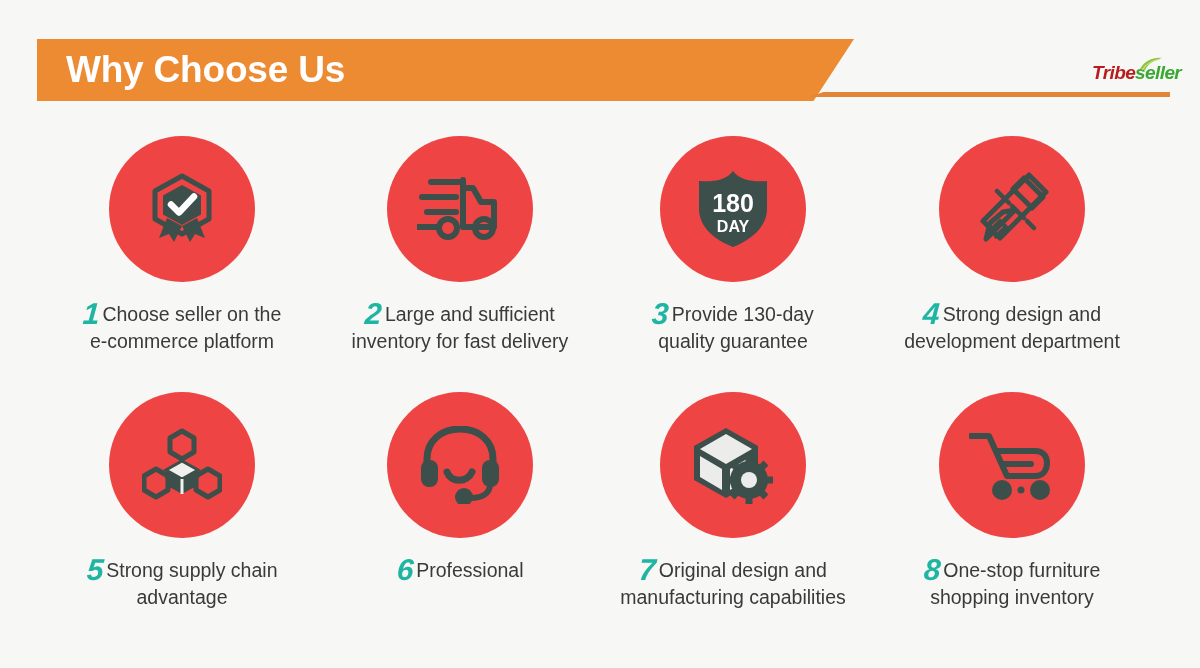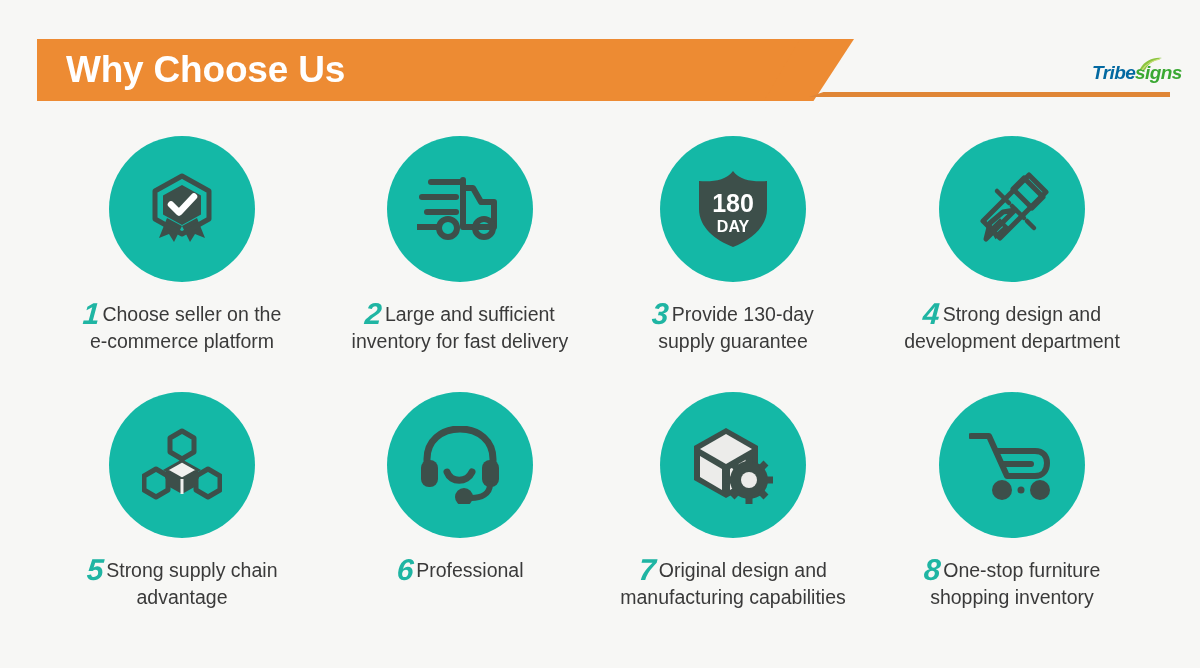--- a/index.html
+++ b/index.html
@@ -64,21 +64,21 @@
     position: absolute;
     left: 1088px;
     top: 62px;
     font-size: 19px;
     font-weight: bold;
     font-style: italic;
     letter-spacing: -0.6px;
     line-height: 22px;
     white-space: nowrap;
   }
-  .logo .tribe { color: #0369a1; }
+  .logo .tribe { color: #b91c1c; }
   .logo .signs { color: #3aa832; }
   .logo-leaf {
     position: absolute;
     left: 1135px;
     top: 57px;
     width: 24px;
     height: 14px;
   }
 
   
@@ -110,21 +110,21 @@
   .cell.c3 { left: 872px; }
 
   .icon-circle {
     position: absolute;
     left: 50%;
     top: 8px;
     transform: translateX(-50%);
     width: 146px;
     height: 146px;
     border-radius: 50%;
-    background: #14b8a6;
+    background: #ef4444;
     display: flex;
     align-items: center;
     justify-content: center;
   }
   .icon-circle svg { display: block; }
 
   .caption {
     position: absolute;
     left: 0;
     top: 172px;
@@ -151,21 +151,21 @@
 </head>
 <body>
 
 <div class="header">
   <div class="banner"></div>
   <div class="banner-wing"></div>
   <div class="banner-title">Why Choose Us</div>
   <div class="header-rule"></div>
 
   <div class="logo">
-    <span class="tribe">Tribe</span><span class="signs">signs</span>
+    <span class="tribe">Tribe</span><span class="signs">seller</span>
   </div>
   <svg class="logo-leaf" viewBox="0 0 24 14">
     <path d="M1 12 C6 3, 15 0, 23 1 C18 2, 10 5, 6 13 Z" fill="#8cc63f"></path>
     <path d="M3 13 C8 6, 15 3, 21 2" stroke="#c8de7a" stroke-width="1.2" fill="none"></path>
   </svg>
 </div>
 
 <div class="grid">
 
   <div class="row row-1">
@@ -209,21 +209,21 @@
     <div class="cell c2">
       <div class="icon-circle">
         <svg width="76" height="80" viewBox="0 0 76 80">
           <path d="M38 2 C45 12, 60 13, 72 12 L72 40 C72 58, 56 71, 38 78 C20 71, 4 58, 4 40 L4 12 C16 13, 31 12, 38 2 Z" fill="#3d4f4a"></path>
           <text x="38" y="43" text-anchor="middle" font-family="'Liberation Sans', sans-serif" font-size="25" font-weight="bold" fill="#ffffff">180</text>
           <text x="38" y="63" text-anchor="middle" font-family="'Liberation Sans', sans-serif" font-size="16" font-weight="bold" fill="#ffffff">DAY</text>
         </svg>
       </div>
       <div class="caption">
         <span class="num">3</span><span class="cap-text">Provide 130-day</span>
-        <span class="cap-line2">supply guarantee</span>
+        <span class="cap-line2">quality guarantee</span>
       </div>
     </div>
 
     <div class="cell c3">
       <div class="icon-circle">
         <svg width="80" height="80" viewBox="0 0 80 80">
           <g stroke="#3d4f4a" stroke-width="5" fill="none" stroke-linejoin="round">
             <path d="M57 6 L74 23 L28 69 L11 52 Z" transform="rotate(180 42.5 37.5)"></path>
           </g>
           <g stroke="#3d4f4a" stroke-width="4.5" stroke-linecap="round">

